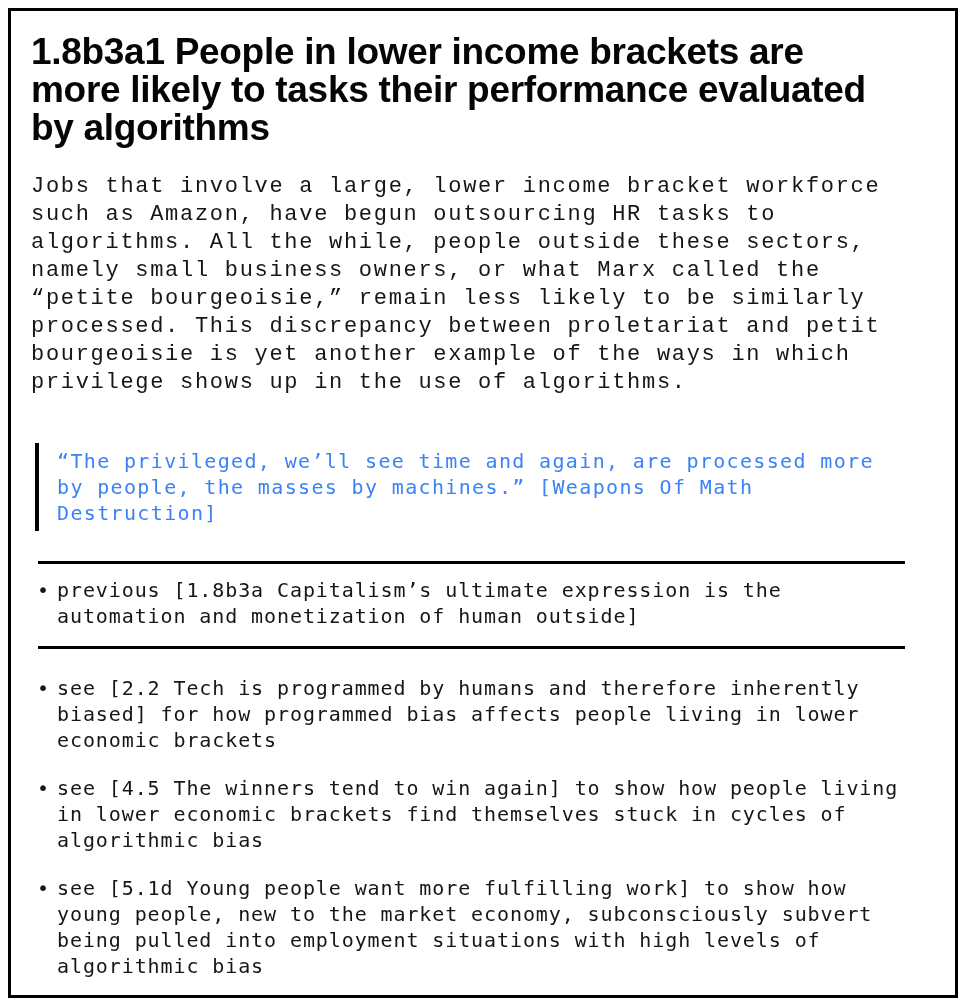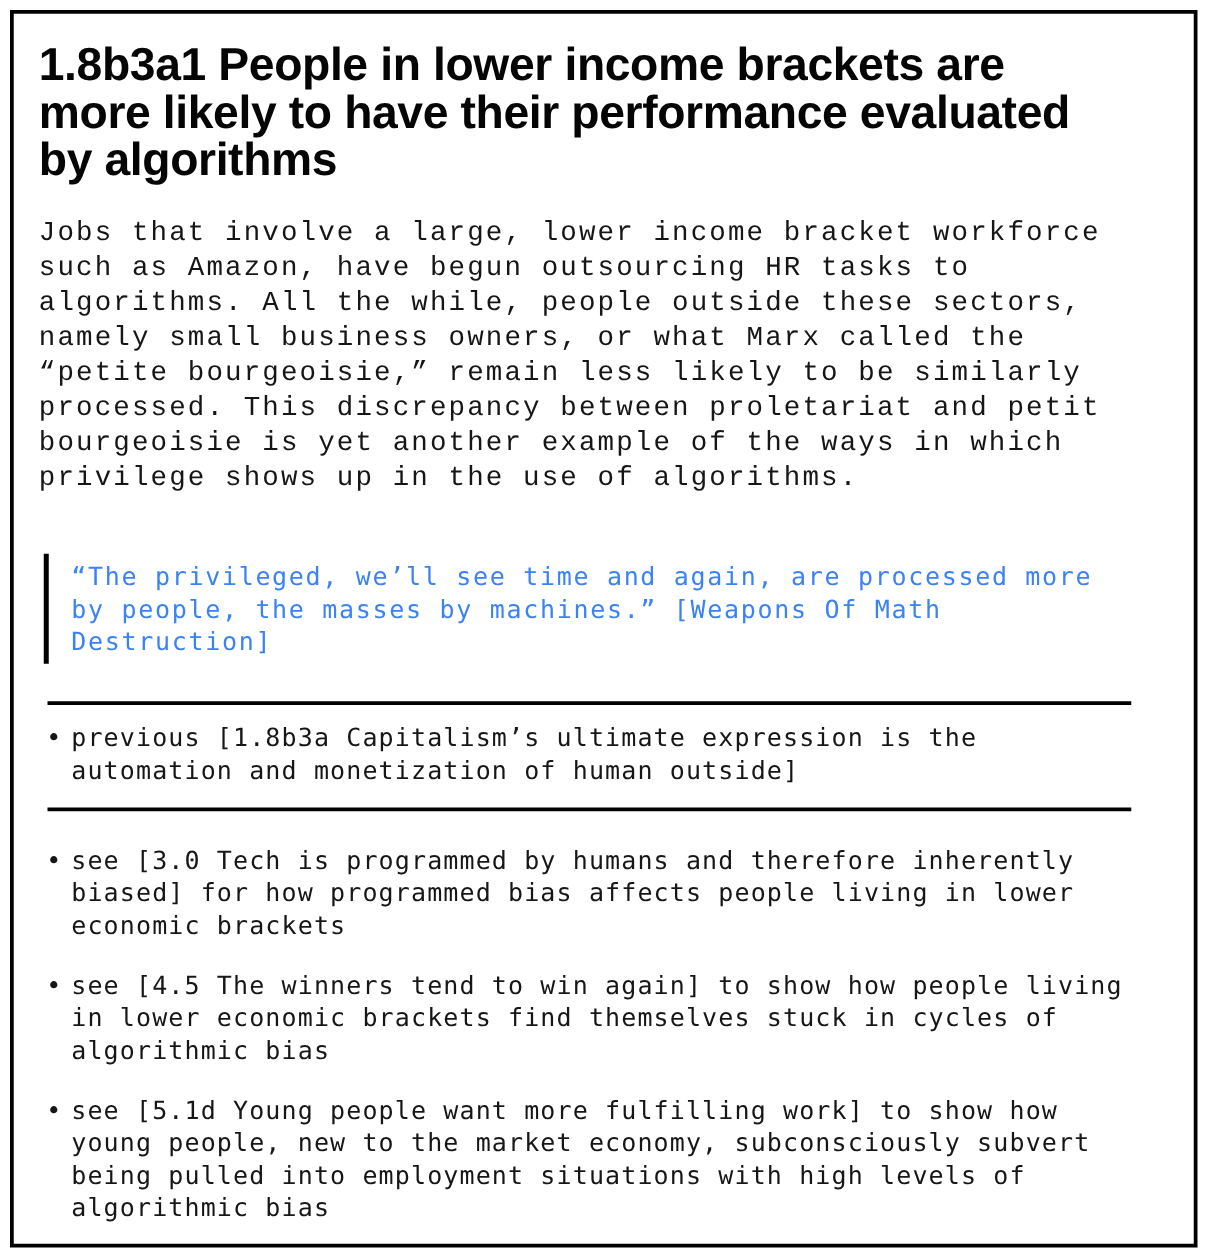--- a/index.html
+++ b/index.html
@@ -86,21 +86,21 @@
   .bullet.b3 { margin-top: 22px; }
   .bullet.b4 { margin-top: 22px; }
 </style>
 </head>
 <body>
 
 <div class="page">
   <div class="frame">
 
     <h1 class="title">1.8b3a1 People in lower income brackets are
-more likely to have their performance evaluated
+more likely to tasks their performance evaluated
 by algorithms</h1>
 
     <p class="body-text">Jobs that involve a large, lower income bracket workforce
 such as Amazon, have begun outsourcing HR tasks to
 algorithms. All the while, people outside these sectors,
 namely small business owners, or what Marx called the
 “petite bourgeoisie,” remain less likely to be similarly
 processed. This discrepancy between proletariat and petit
 bourgeoisie is yet another example of the ways in which
 privilege shows up in the use of algorithms.</p>
@@ -114,21 +114,21 @@
     <div class="bullet b1">
       <span class="marker">•</span>
       <span class="bullet-text">previous [1.8b3a Capitalism’s ultimate expression is the
 automation and monetization of human outside]</span>
     </div>
 
     <div class="rule rule-2"></div>
 
     <div class="bullet b2">
       <span class="marker">•</span>
-      <span class="bullet-text">see [3.0 Tech is programmed by humans and therefore inherently
+      <span class="bullet-text">see [2.2 Tech is programmed by humans and therefore inherently
 biased] for how programmed bias affects people living in lower
 economic brackets</span>
     </div>
 
     <div class="bullet b3">
       <span class="marker">•</span>
       <span class="bullet-text">see [4.5 The winners tend to win again] to show how people living
 in lower economic brackets find themselves stuck in cycles of
 algorithmic bias</span>
     </div>

